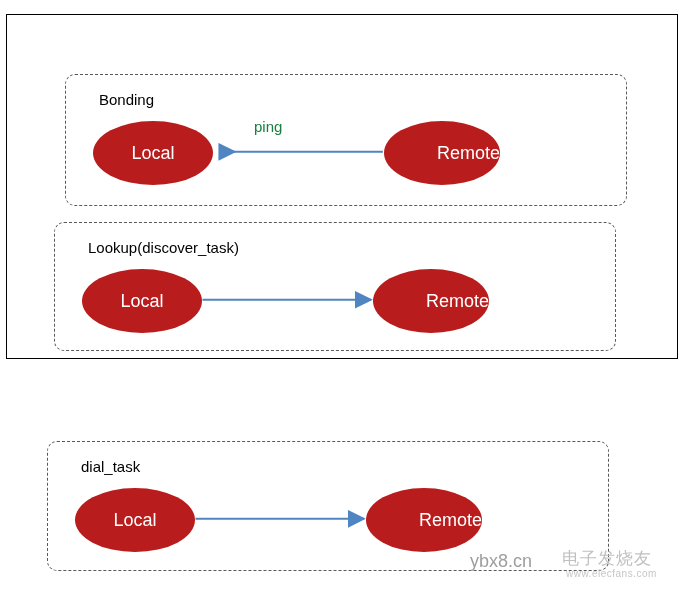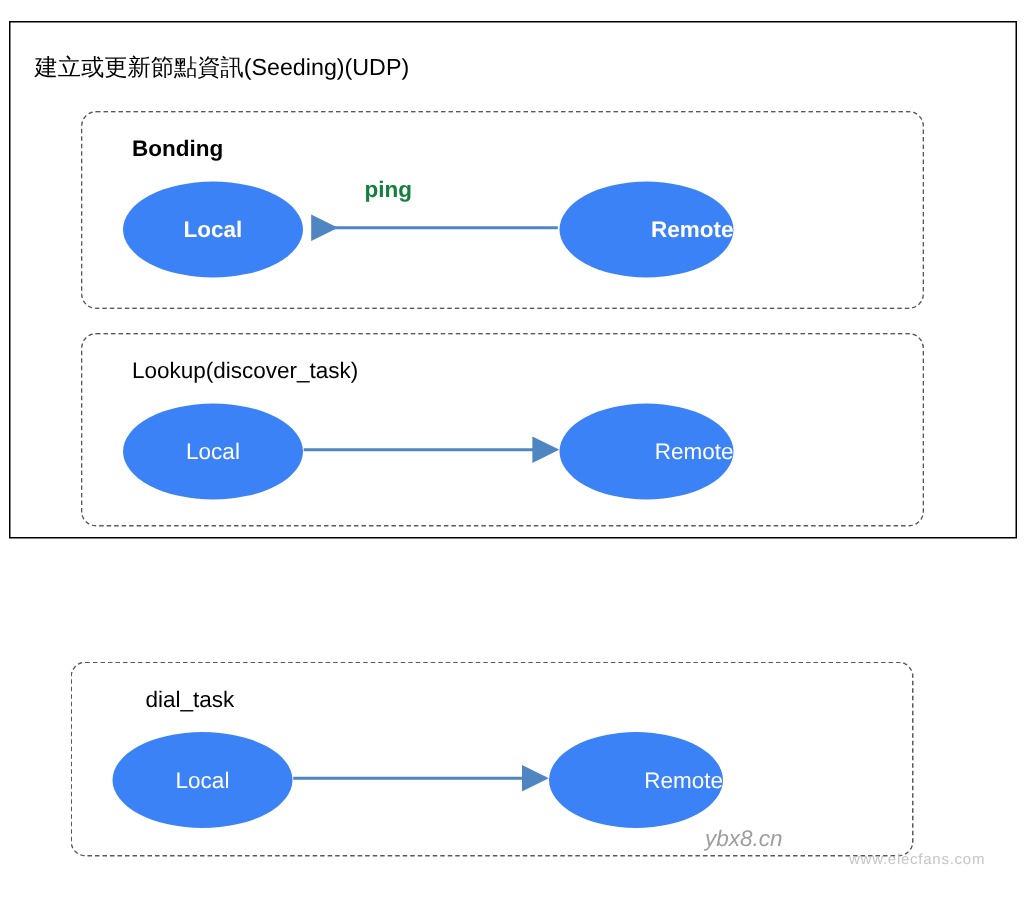--- a/index.html
+++ b/index.html
@@ -53,25 +53,24 @@
 
   
   .group {
     position: absolute;
     border: 1px dashed #595959;
     border-radius: 10px;
     box-sizing: border-box;
     background: transparent;
   }
   #group-bonding {
-    left: 47px;
+    left: 58px;
     top: 59px;
     width: 562px;
     height: 132px;
-    font-weight: bold;
   }
   #group-lookup {
     left: 47px;
     top: 207px;
     width: 562px;
     height: 129px;
     padding-left: 24px;
   }
   #group-dial {
     left: 47px;
@@ -80,32 +79,32 @@
     height: 130px;
   }
   .group-title {
     position: absolute;
     font-size: 15px;
     color: #000000;
     white-space: nowrap;
   }
   #title-bonding { left: 33px; top: 16px; }
   #title-lookup  { left: 33px; top: 16px; }
-  #title-dial    { left: 33px; top: 16px; margin-left: 16px; }
+  #title-dial    { left: 33px; top: 16px; }
 
   
   .node {
     position: absolute;
     border-radius: 50%;
-    background: #3b82f6;
+    background: #b91c1c;
     color: #ffffff;
     display: flex;
     align-items: center;
     justify-content: center;
-    font-size: 15px;
+    font-size: 18px;
     box-sizing: border-box;
   }
   .node.local  { width: 120px; height: 64px; }
   .node.remote { width: 116px; height: 64px; justify-content: flex-end; }
 
   
   #node-bonding-local  { left: 27px;  top: 46px; }
   #node-bonding-remote { left: 318px; top: 46px; }
   
   #node-lookup-local   { left: 27px;  top: 46px; }
@@ -135,23 +134,22 @@
   
   .wm {
     position: absolute;
     color: #b9b9b9;
     white-space: nowrap;
     user-select: none;
   }
   #wm-left {
     left: 470px;
     top: 551px;
-    font-size: 15px;
+    font-size: 18px;
     color: #9e9e9e;
-    font-style: italic;
   }
   #wm-right-main {
     left: 562px;
     top: 547px;
     font-size: 17px;
     color: #c0c0c0;
     letter-spacing: 1px;
   }
   #wm-right-sub {
     left: 566px;
@@ -160,21 +158,20 @@
     color: #c6c6c6;
     letter-spacing: 0.5px;
   }
 </style>
 </head>
 <body>
 
 <div class="canvas">
 
   <div class="panel" id="panel-udp">
-    <div class="panel-title">建立或更新節點資訊(Seeding)(UDP)</div>
 
     <div class="group" id="group-bonding">
       <div class="group-title" id="title-bonding">Bonding</div>
 
       <svg class="conn" viewBox="0 0 562 132" preserveAspectRatio="none">
         <defs>
           <marker id="arrow-left" markerWidth="9" markerHeight="9" refX="8" refY="4.5" orient="auto" markerUnits="strokeWidth">
             <path d="M9,0 L9,9 L0,4.5 z" fill="#4f85c0"></path>
           </marker>
         </defs>
@@ -226,15 +223,16 @@
 
     <div class="node local" id="node-dial-local">
       <span>Local</span>
     </div>
     <div class="node remote" id="node-dial-remote">
       <span>Remote</span>
     </div>
   </div>
 
   <div class="wm" id="wm-left">ybx8.cn</div>
+  <div class="wm" id="wm-right-main">电子发烧友</div>
   <div class="wm" id="wm-right-sub">www.elecfans.com</div>
 
 </div>
 
 </body></html>

